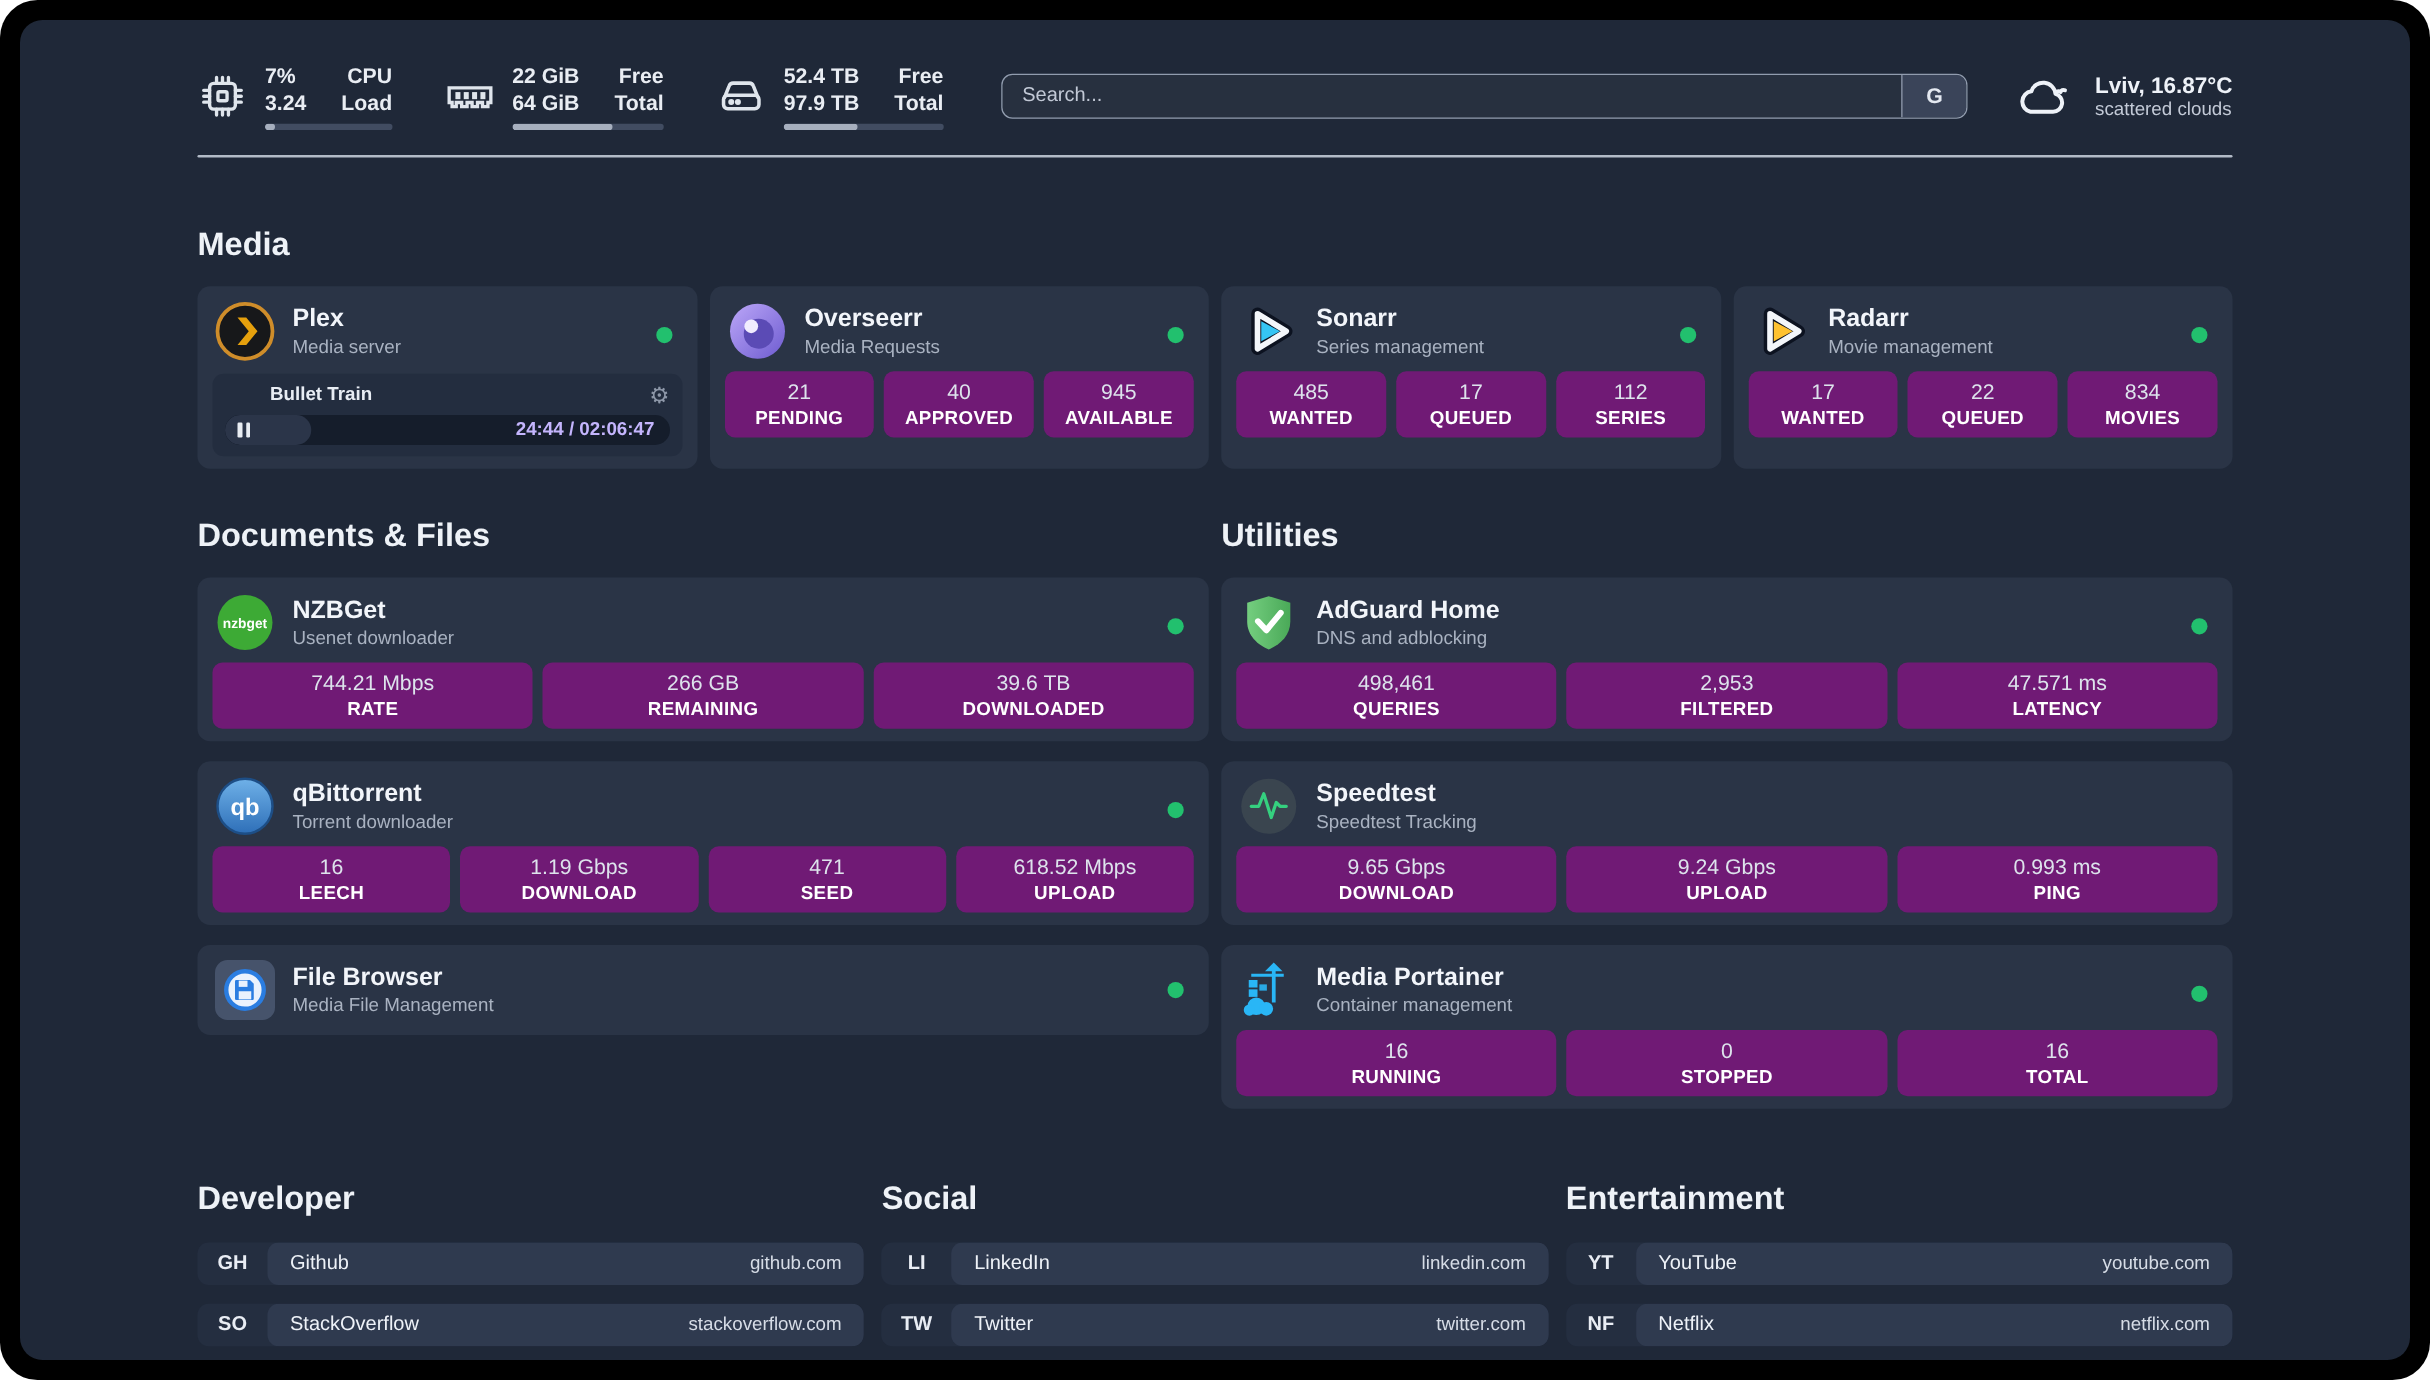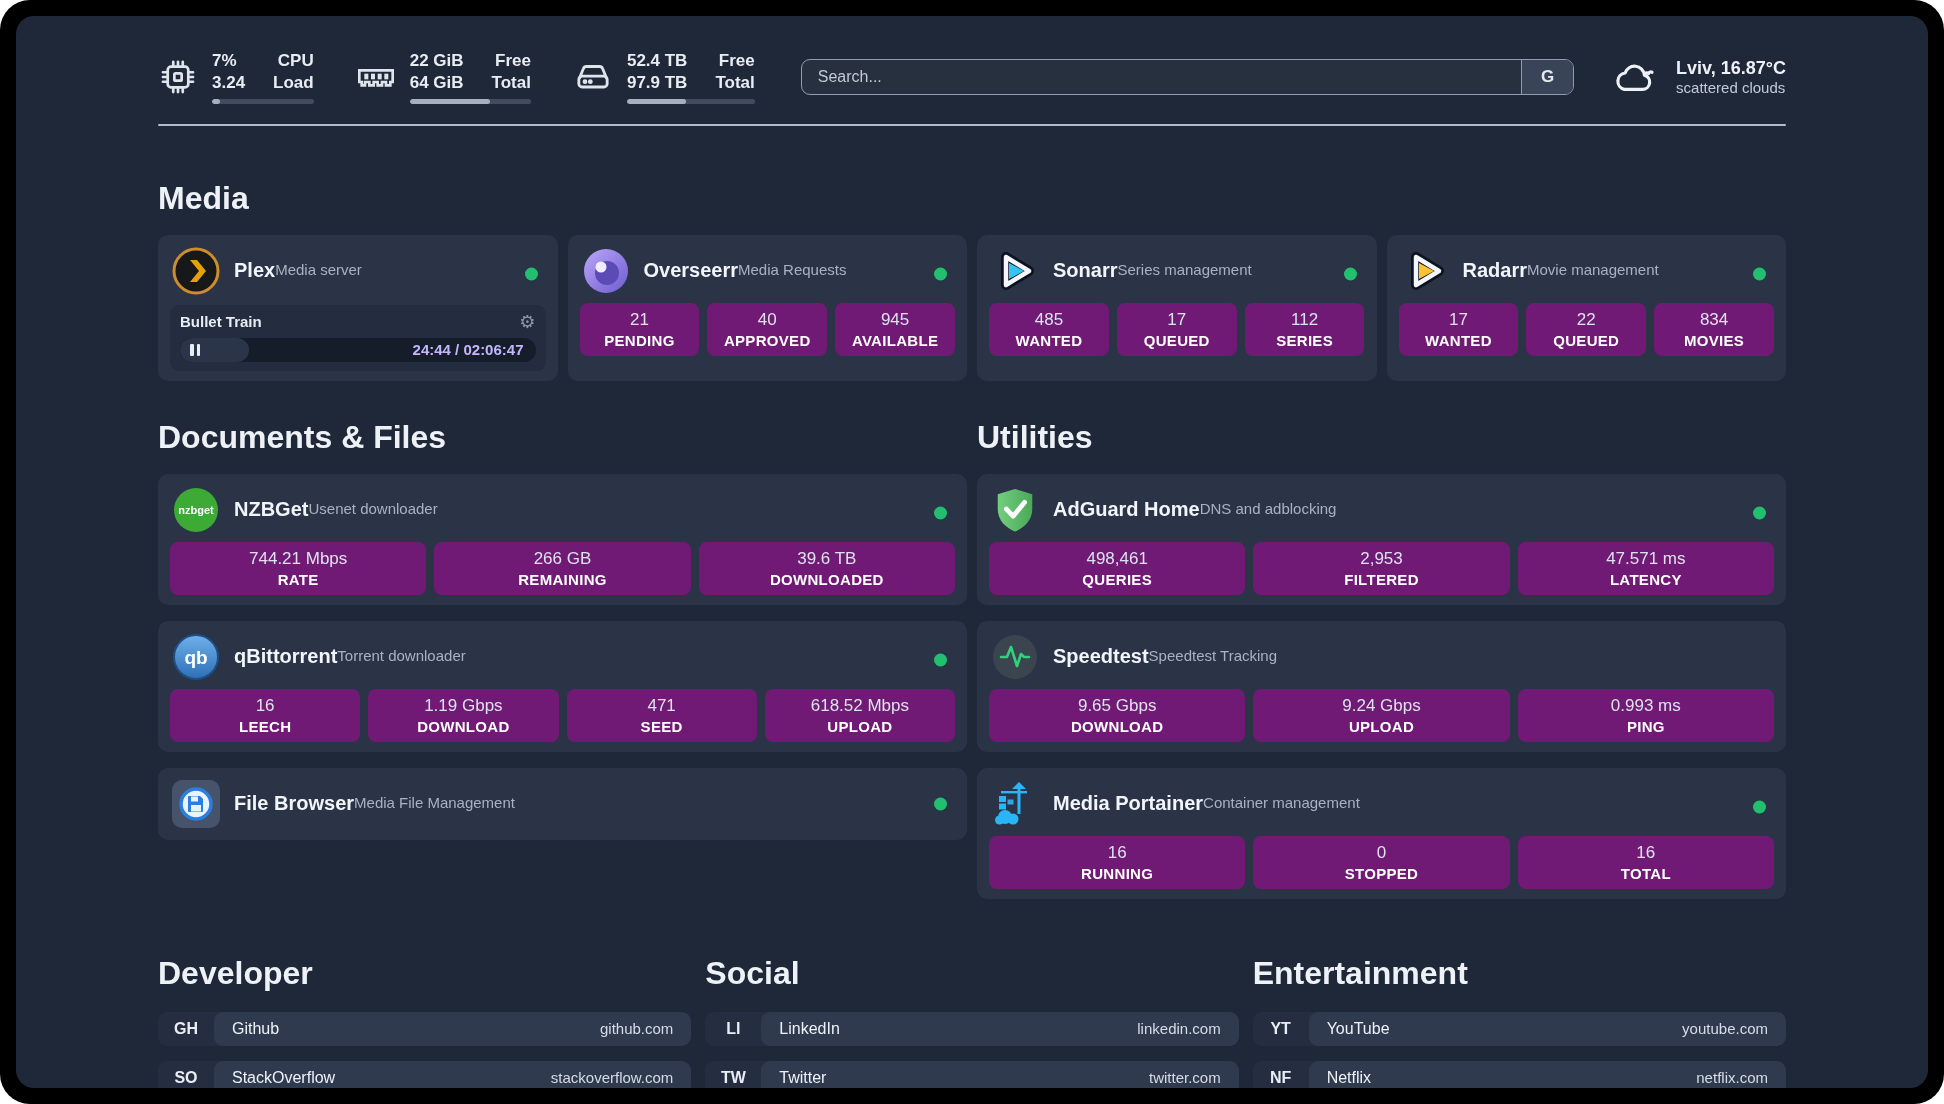--- a/index.html
+++ b/index.html
@@ -29,44 +29,44 @@
     border-left:1.5px solid #919cae; color:#e4e9f1; font-size:17px; font-weight:600; cursor:pointer; }
 
   .weather { display:flex; align-items:center; gap:18px; }
   .weather-text { display:flex; flex-direction:column; }
   .weather-loc { font-size:18px; font-weight:600; color:#eef2f8; }
   .weather-cond { font-size:15px; color:#c3cad7; }
 
   .divider { height:2px; background:#cdd5e0; opacity:.85; margin-top:20px; border-radius:1px; }
 
   
-  .section-title { font-size:32px; font-weight:600; color:#eef2f7; }
+  .section-title { font-size:26px; font-weight:600; color:#eef2f7; }
   .media-title { margin-top:54px; margin-bottom:18px; }
   .grid-media { display:grid; grid-template-columns:repeat(4,1fr); gap:10px; }
   .grid-two { display:grid; grid-template-columns:1fr 1fr; gap:10px; margin-top:38px; align-items:start; }
   .col-stack { display:flex; flex-direction:column; }
   .col-stack .section-title { margin-bottom:18px; }
   .col-stack .card + .card { margin-top:16px; }
 
   .card { background:#2a3446; border-radius:10px; padding:10px 12px; }
   .card-head { display:flex; align-items:center; gap:14px; position:relative; padding:2px 2px 8px 2px; }
   .app-icon { width:48px; height:48px; flex:0 0 48px; display:flex; align-items:center; justify-content:center; }
-  .card-titles { display:flex; flex-direction:row; }
+  .card-titles { display:flex; flex-direction:column; }
   .card-title { font-size:20px; font-weight:600; color:#f2f5fa; }
   .card-sub { font-size:15px; color:#a9b2c1; margin-top:2px; }
   .dot { position:absolute; right:8px; top:50%; transform:translateY(-50%); width:13px; height:13px;
     border-radius:50%; background:#22c06e; }
   .stats { display:flex; gap:8px; }
   .stat { flex:1; background:#701a75; border-radius:8px; padding:7px 6px; text-align:center; }
   .stat-val { font-size:17px; color:#dde3ec; }
   .stat-lab { font-size:15px; font-weight:700; color:#ffffff; margin-top:2px; letter-spacing:.3px; }
 
   
   .player { background:#232d3f; border-radius:9px; padding:8px 10px 9px 10px; margin-top:2px; }
-  .player-top { display:flex; align-items:center; justify-content:space-between; }
+  .player-top { display:flex; align-items:center; justify-content:space-between;margin-left:36px; }
   .player-track { font-size:15px; font-weight:600; color:#e8edf4; }
   .gear { color:#8d97a8; font-size:18px; line-height:1; cursor:pointer; }
   .pbar { position:relative; margin-top:7px; height:24px; border-radius:12px; background:#151d2b; overflow:hidden; }
   .pbar-fill { position:absolute; left:0; top:0; bottom:0; background:#2b3549; border-radius:12px;
     display:flex; align-items:center; padding-left:10px; gap:3px; }
   .pbar-fill i { display:block; width:3.5px; height:12px; background:#e9edf3; border-radius:1px; }
   .ptime { position:absolute; right:12px; top:0; bottom:0; display:flex; align-items:center;
     font-size:15px; font-weight:700; color:#c4b5fd; }
 
   

